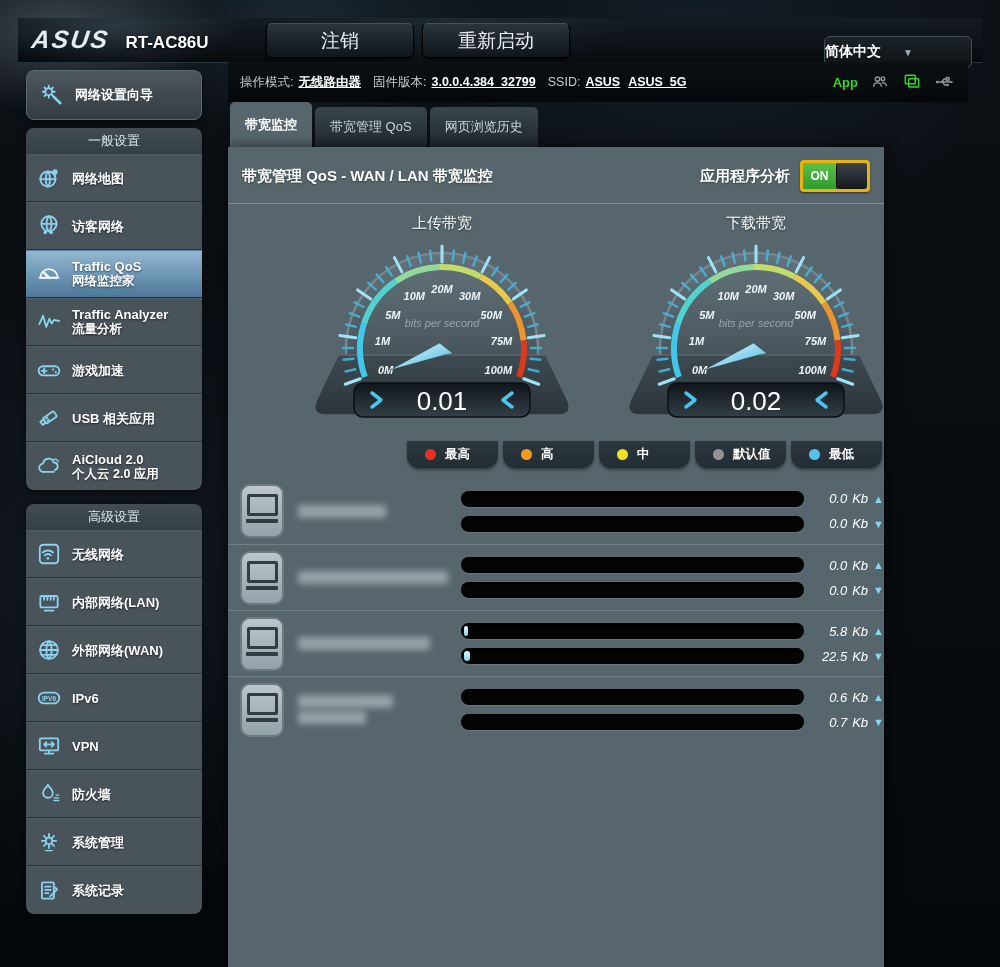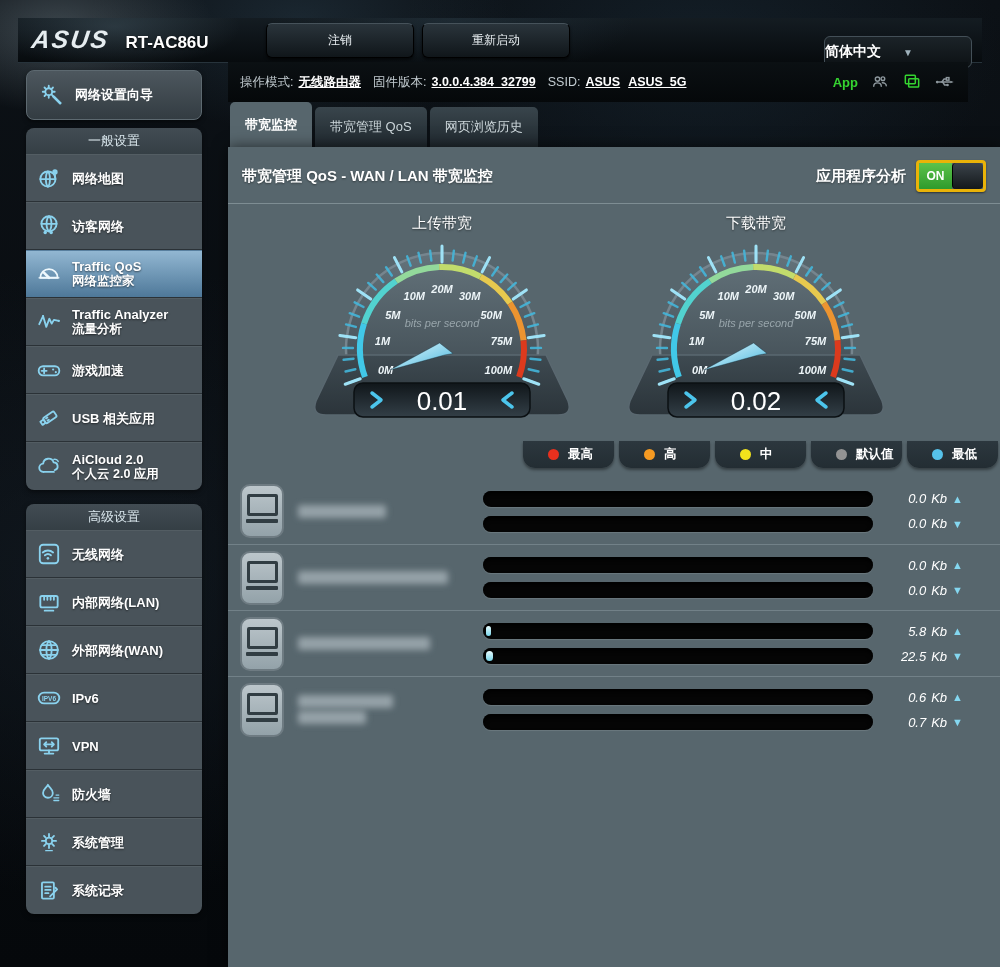--- a/index.html
+++ b/index.html
@@ -22,21 +22,21 @@
       linear-gradient(180deg,#141c22,#070b0e);
     border-bottom:1px solid #27333b;
   }
   .logo-wrap{position:absolute;left:14px;top:7px;display:flex;align-items:baseline;gap:16px;}
   .logo{color:#e6edf0;font-size:25px;font-weight:bold;font-style:italic;letter-spacing:2px;transform:skewX(-8deg);}
   .model{color:#fff;font-size:17px;font-weight:bold;text-shadow:0 1px 2px #000;}
   .hdr-btn{
     position:absolute;top:5px;height:33px;width:146px;
     background:linear-gradient(180deg,#2a343b,#10161a);
     border:1px solid #000;border-top-color:#46525a;border-radius:6px;
-    color:#e8eef1;font-size:12px;display:flex;align-items:center;justify-content:center;
+    color:#e8eef1;font-size:19px;display:flex;align-items:center;justify-content:center;
     cursor:pointer;box-shadow:0 2px 3px rgba(0,0,0,.6);
   }
   #btn-logout{left:248px;} #btn-reboot{left:404px;}
   .lang{
     position:absolute;right:10px;top:18px;width:146px;height:30px;
     background:linear-gradient(180deg,#1b2328,#0c1114);
     border:1px solid #434f57;border-radius:6px;color:#fff;font-size:14px;font-weight:bold;
     display:flex;align-items:center;gap:22px;cursor:pointer;
   }
   .lang .caret{color:#9fb2bc;font-size:10px;}
@@ -79,38 +79,38 @@
   .hdr-ico.green{color:#35d430;}
   
   .tabs{position:absolute;left:228px;top:102px;width:740px;height:45px;display:flex;align-items:flex-end;padding-left:2px;box-sizing:border-box;}
   .tab{
     height:32px;line-height:32px;padding:4px 15px;margin-right:3px;border-radius:5px 5px 0 0;
     background:linear-gradient(180deg,#39454c,#20292f);color:#ccd6da;font-size:13px;cursor:pointer;
   }
   .tab.active{background:#57666d;color:#fff;height:37px;line-height:37px;font-weight:bold;}
   
   .panel{
-    position:absolute;left:228px;top:147px;width:772px;height:820px;background:#57666d;
+    position:absolute;left:228px;top:147px;width:656px;height:820px;background:#57666d;
     box-shadow:0 0 14px rgba(0,0,0,.6);
   }
   .title-row{display:flex;align-items:center;padding:13px 14px 11px;border-bottom:1px solid rgba(185,200,206,.4);}
   .page-title{color:#fff;font-size:15px;font-weight:bold;flex:1;text-shadow:0 1px 2px rgba(0,0,0,.4);}
   .analysis{color:#fff;font-size:15px;font-weight:bold;margin-right:10px;text-shadow:0 1px 2px rgba(0,0,0,.4);}
   .toggle{width:64px;height:26px;border-radius:4px;display:flex;overflow:hidden;border:3px solid #eab308;box-shadow:0 1px 2px rgba(0,0,0,.5);cursor:pointer;}
   .toggle-on{flex:1;background:linear-gradient(180deg,#5cc24b,#2f9b2c);color:#fff;font-weight:bold;font-size:12px;display:flex;align-items:center;justify-content:center;}
   .toggle-knob{width:30px;background:linear-gradient(180deg,#3b434a,#14181b);border-radius:4px;border-left:1px solid #000;}
   
   .gauges{display:flex;padding-left:64px;gap:14px;margin-top:10px;}
   .gauge-block{width:300px;}
   .gauge-title{text-align:center;color:#fff;font-size:15px;margin-bottom:4px;text-shadow:0 1px 2px rgba(0,0,0,.5);}
   
   .legend{display:flex;justify-content:flex-end;gap:5px;margin-top:10px;padding-right:2px;}
   .legend-btn{
     width:91px;height:27px;background:linear-gradient(180deg,#2c373e,#232d33);
-    border-radius:0 0 12px 12px;display:flex;align-items:center;gap:9px;padding-left:25px;
+    border-radius:0 0 12px 12px;display:flex;align-items:center;gap:9px;padding-left:18px;
     box-sizing:border-box;box-shadow:0 2px 3px rgba(0,0,0,.4);cursor:pointer;
   }
   .legend-dot{width:11px;height:11px;border-radius:50%;}
   .legend-label{color:#fff;font-size:12.5px;font-weight:bold;}
   
   .devices{margin-top:10px;font-style:italic;}
   .dev-row{display:flex;align-items:center;height:66px;padding-left:12px;box-sizing:border-box;}
   .dev-row + .dev-row{border-top:1px solid rgba(165,180,186,.35);}
   .dev-icon{width:44px;height:54px;border-radius:10px;background:linear-gradient(180deg,#bcc6cb,#93a2a9);border:2px solid #6e7b82;box-sizing:border-box;flex-shrink:0;}
   .dev-screen{width:25px;height:16px;border:3px solid #313d43;border-radius:2px;margin:8px auto 0;}

